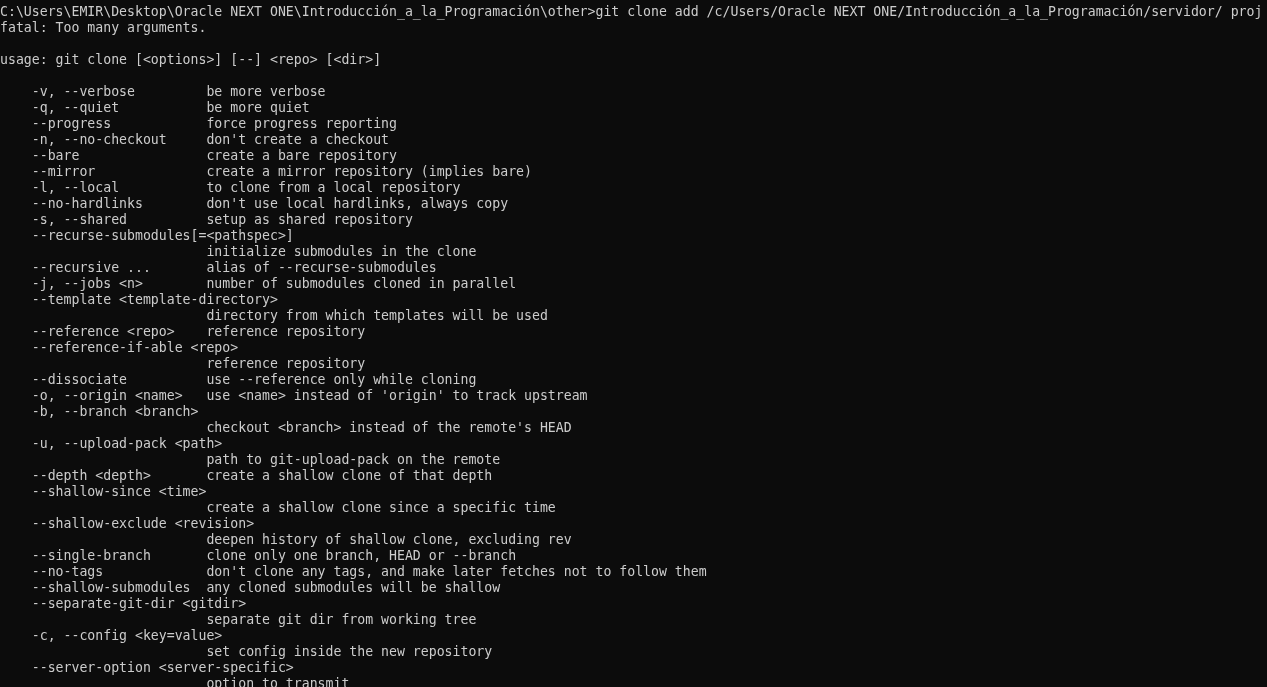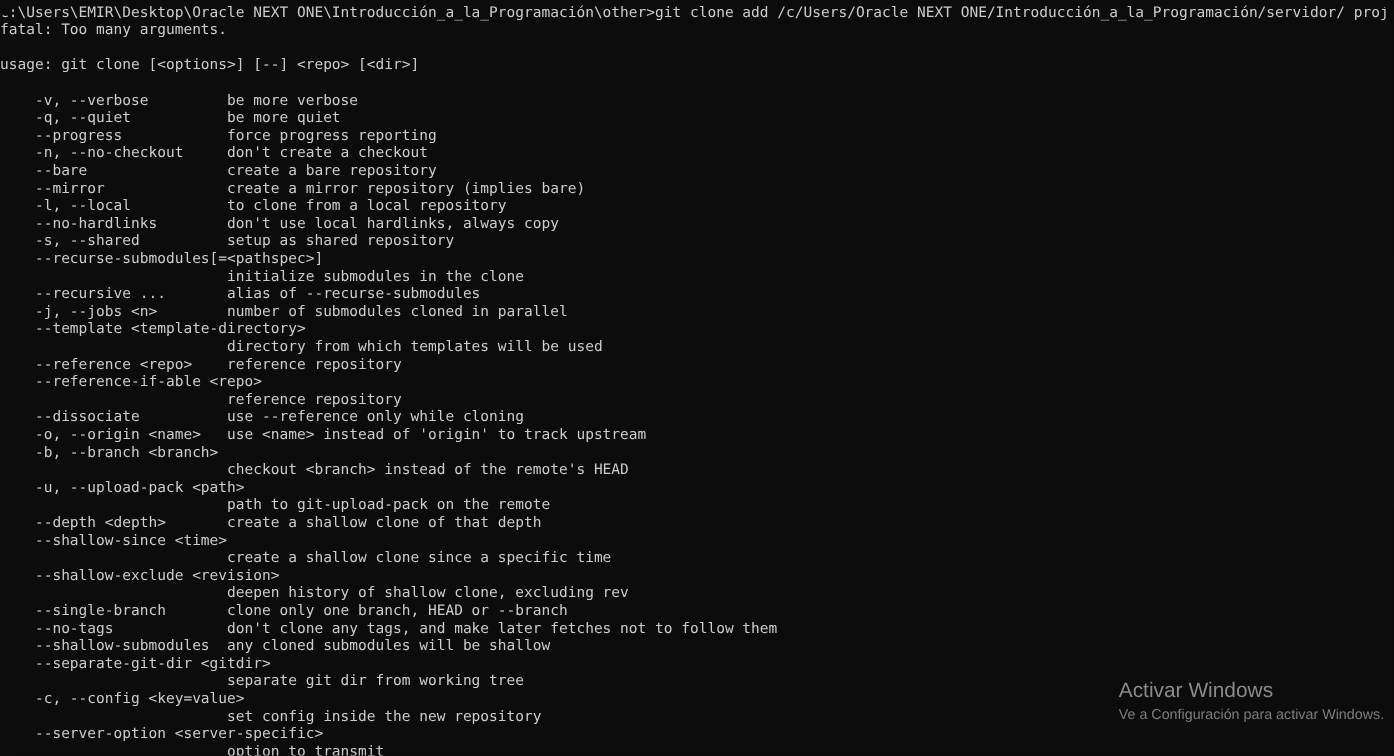--- a/index.html
+++ b/index.html
@@ -6,21 +6,20 @@
     margin: 0;
     padding: 0;
     background: #0c0c0c;
   }
   #terminal {
     position: relative;
     width: 1267px;
     height: 687px;
     background: #0c0c0c;
     overflow: hidden;
-    border-radius: 25px;
   }
   #term-output {
     position: absolute;
     left: 0;
     top: 0;
     width: 1267px;
     font-family: "DejaVu Sans Mono", "Liberation Mono", monospace;
     font-size: 13.2px;
     line-height: 16px;
     letter-spacing: 0px;
@@ -59,18 +58,14 @@
     white-space: nowrap;
   }
 </style>
 </head>
 <body>
 
 <div id="terminal">
 
   <div id="term-output"><div class="line">C:\Users\EMIR\Desktop\Oracle NEXT ONE\Introducción_a_la_Programación\other&gt;git clone add /c/Users/Oracle NEXT ONE/Introducción_a_la_Programación/servidor/ proj</div><div class="line">fatal: Too many arguments.</div><div class="line"></div><div class="line">usage: git clone [&lt;options&gt;] [--] &lt;repo&gt; [&lt;dir&gt;]</div><div class="line"></div><div class="line">    -v, --verbose         be more verbose</div><div class="line">    -q, --quiet           be more quiet</div><div class="line">    --progress            force progress reporting</div><div class="line">    -n, --no-checkout     don't create a checkout</div><div class="line">    --bare                create a bare repository</div><div class="line">    --mirror              create a mirror repository (implies bare)</div><div class="line">    -l, --local           to clone from a local repository</div><div class="line">    --no-hardlinks        don't use local hardlinks, always copy</div><div class="line">    -s, --shared          setup as shared repository</div><div class="line">    --recurse-submodules[=&lt;pathspec&gt;]</div><div class="line">                          initialize submodules in the clone</div><div class="line">    --recursive ...       alias of --recurse-submodules</div><div class="line">    -j, --jobs &lt;n&gt;        number of submodules cloned in parallel</div><div class="line">    --template &lt;template-directory&gt;</div><div class="line">                          directory from which templates will be used</div><div class="line">    --reference &lt;repo&gt;    reference repository</div><div class="line">    --reference-if-able &lt;repo&gt;</div><div class="line">                          reference repository</div><div class="line">    --dissociate          use --reference only while cloning</div><div class="line">    -o, --origin &lt;name&gt;   use &lt;name&gt; instead of 'origin' to track upstream</div><div class="line">    -b, --branch &lt;branch&gt;</div><div class="line">                          checkout &lt;branch&gt; instead of the remote's HEAD</div><div class="line">    -u, --upload-pack &lt;path&gt;</div><div class="line">                          path to git-upload-pack on the remote</div><div class="line">    --depth &lt;depth&gt;       create a shallow clone of that depth</div><div class="line">    --shallow-since &lt;time&gt;</div><div class="line">                          create a shallow clone since a specific time</div><div class="line">    --shallow-exclude &lt;revision&gt;</div><div class="line">                          deepen history of shallow clone, excluding rev</div><div class="line">    --single-branch       clone only one branch, HEAD or --branch</div><div class="line">    --no-tags             don't clone any tags, and make later fetches not to follow them</div><div class="line">    --shallow-submodules  any cloned submodules will be shallow</div><div class="line">    --separate-git-dir &lt;gitdir&gt;</div><div class="line">                          separate git dir from working tree</div><div class="line">    -c, --config &lt;key=value&gt;</div><div class="line">                          set config inside the new repository</div><div class="line">    --server-option &lt;server-specific&gt;</div><div class="line">                          option to transmit</div></div>
 
-  <div id="watermark">
-    <div class="wm-title">Activar Windows</div>
-    <div class="wm-sub">Ve a Configuración para activar Windows.</div>
-  </div>
 
 </div>
 
 </body></html>

